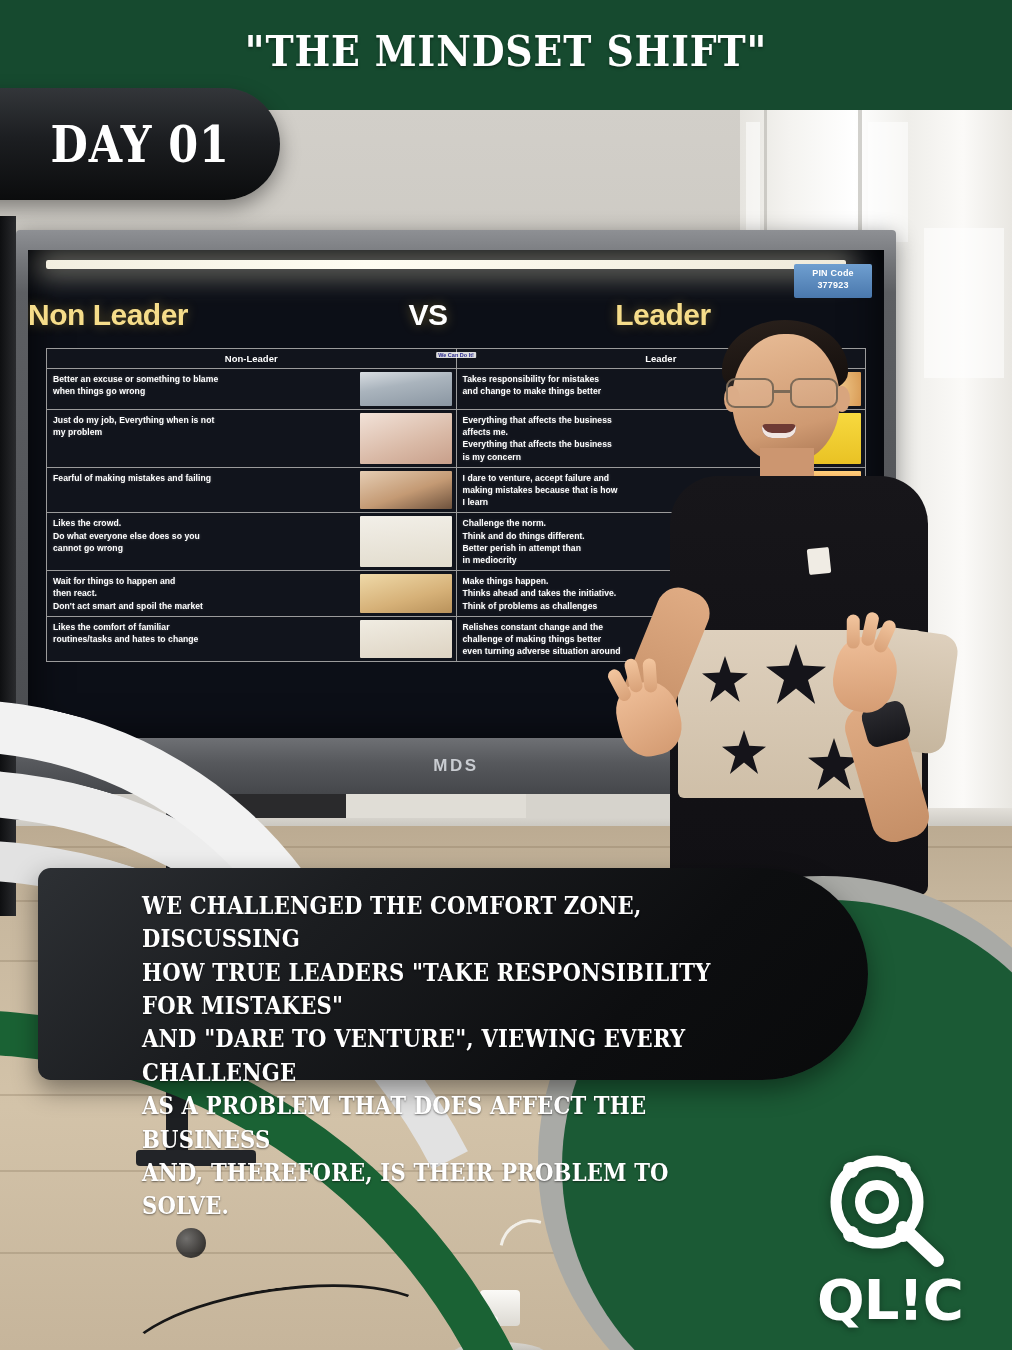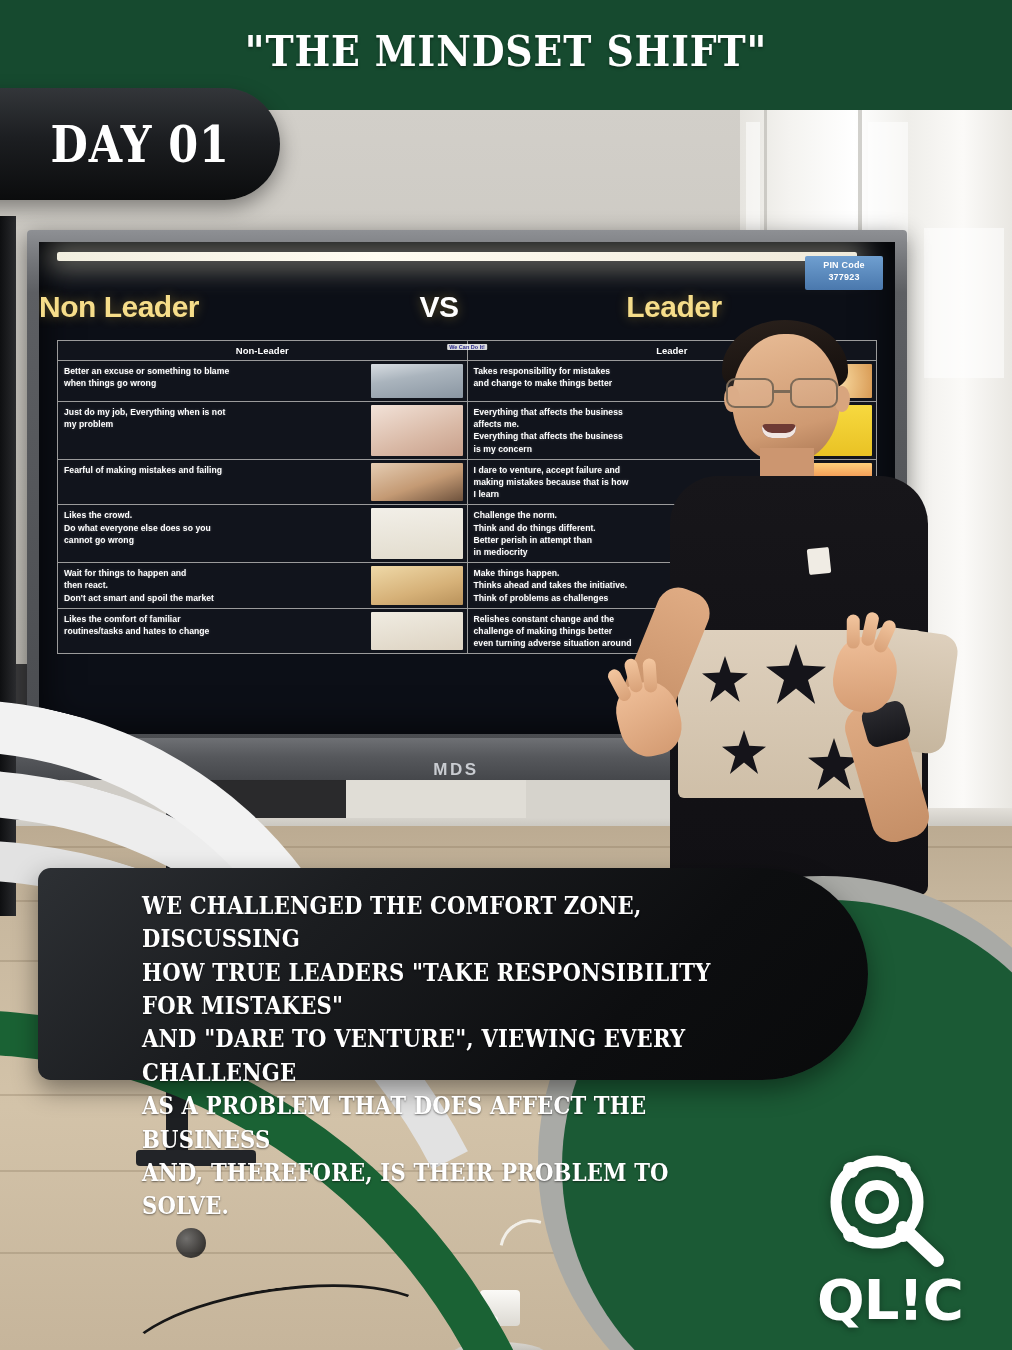--- a/index.html
+++ b/index.html
@@ -36,37 +36,37 @@
   .baseboard { position:absolute; left:0; top:700px; width:1012px; height:18px;
                background:linear-gradient(180deg,#e3e0da,#cbc8c1); }
 
   
   .panel { position:absolute; background:#cfccc6; }
   .panel.dark { background:#2a2a2c; }
 
   
   .display-wrap { position:absolute; left:16px; top:122px; width:880px; height:660px; }
   .display-bezel {
-    position:absolute; left:11px; top:0; width:880px; height:520px;
+    position:absolute; left:0; top:0; width:880px; height:520px;
     background:linear-gradient(180deg,#8e9094 0%,#74767a 6%,#5d5f63 12%,#4a4c50 100%);
-    border-radius:4px; padding:12px 12px 0 12px;
+    border-radius:4px; padding:20px 12px 0 12px;
     box-shadow:0 6px 22px rgba(0,0,0,.45);
   }
   .screen {
     position:relative; width:856px; height:492px; background:#0c0f17; overflow:hidden;
     box-shadow:inset 0 0 40px rgba(0,0,0,.8);
   }
   .lightbar { position:absolute; left:18px; top:10px; width:800px; height:9px;
               background:linear-gradient(90deg,#f2efe0,#fffdf2 40%,#efeada);
               box-shadow:0 0 26px 9px rgba(255,250,220,.38); border-radius:2px; }
 
   .bottom-bezel {
-    position:absolute; left:0; top:508px; width:880px; height:42px;
+    position:absolute; left:0; top:508px; width:880px; height:56px;
     background:linear-gradient(180deg,#6e7074,#56585c 45%,#45474b);
-    border-radius:0 0 5px 5px; display:flex; align-items:flex-end; justify-content:center;
+    border-radius:0 0 5px 5px; display:flex; align-items:center; justify-content:center;
   }
   .mds-brand { color:#c9ccd1; font-size:17px; font-weight:700; letter-spacing:2.5px; }
   .bezel-ctrls { position:absolute; left:48px; top:16px; display:flex; gap:6px; align-items:center; }
   .bezel-ctrls i { display:block; width:9px; height:6px; background:#35373b; border-radius:1px; }
   .bezel-ctrls .usb { width:15px; height:8px; background:#2c2e31; border-radius:1px; }
 
   
   .stand-leg { position:absolute; background:#1d1f22; }
   .stand-foot { position:absolute; background:#222428; border-radius:4px; }
   .caster { position:absolute; width:30px; height:30px; border-radius:50%;

